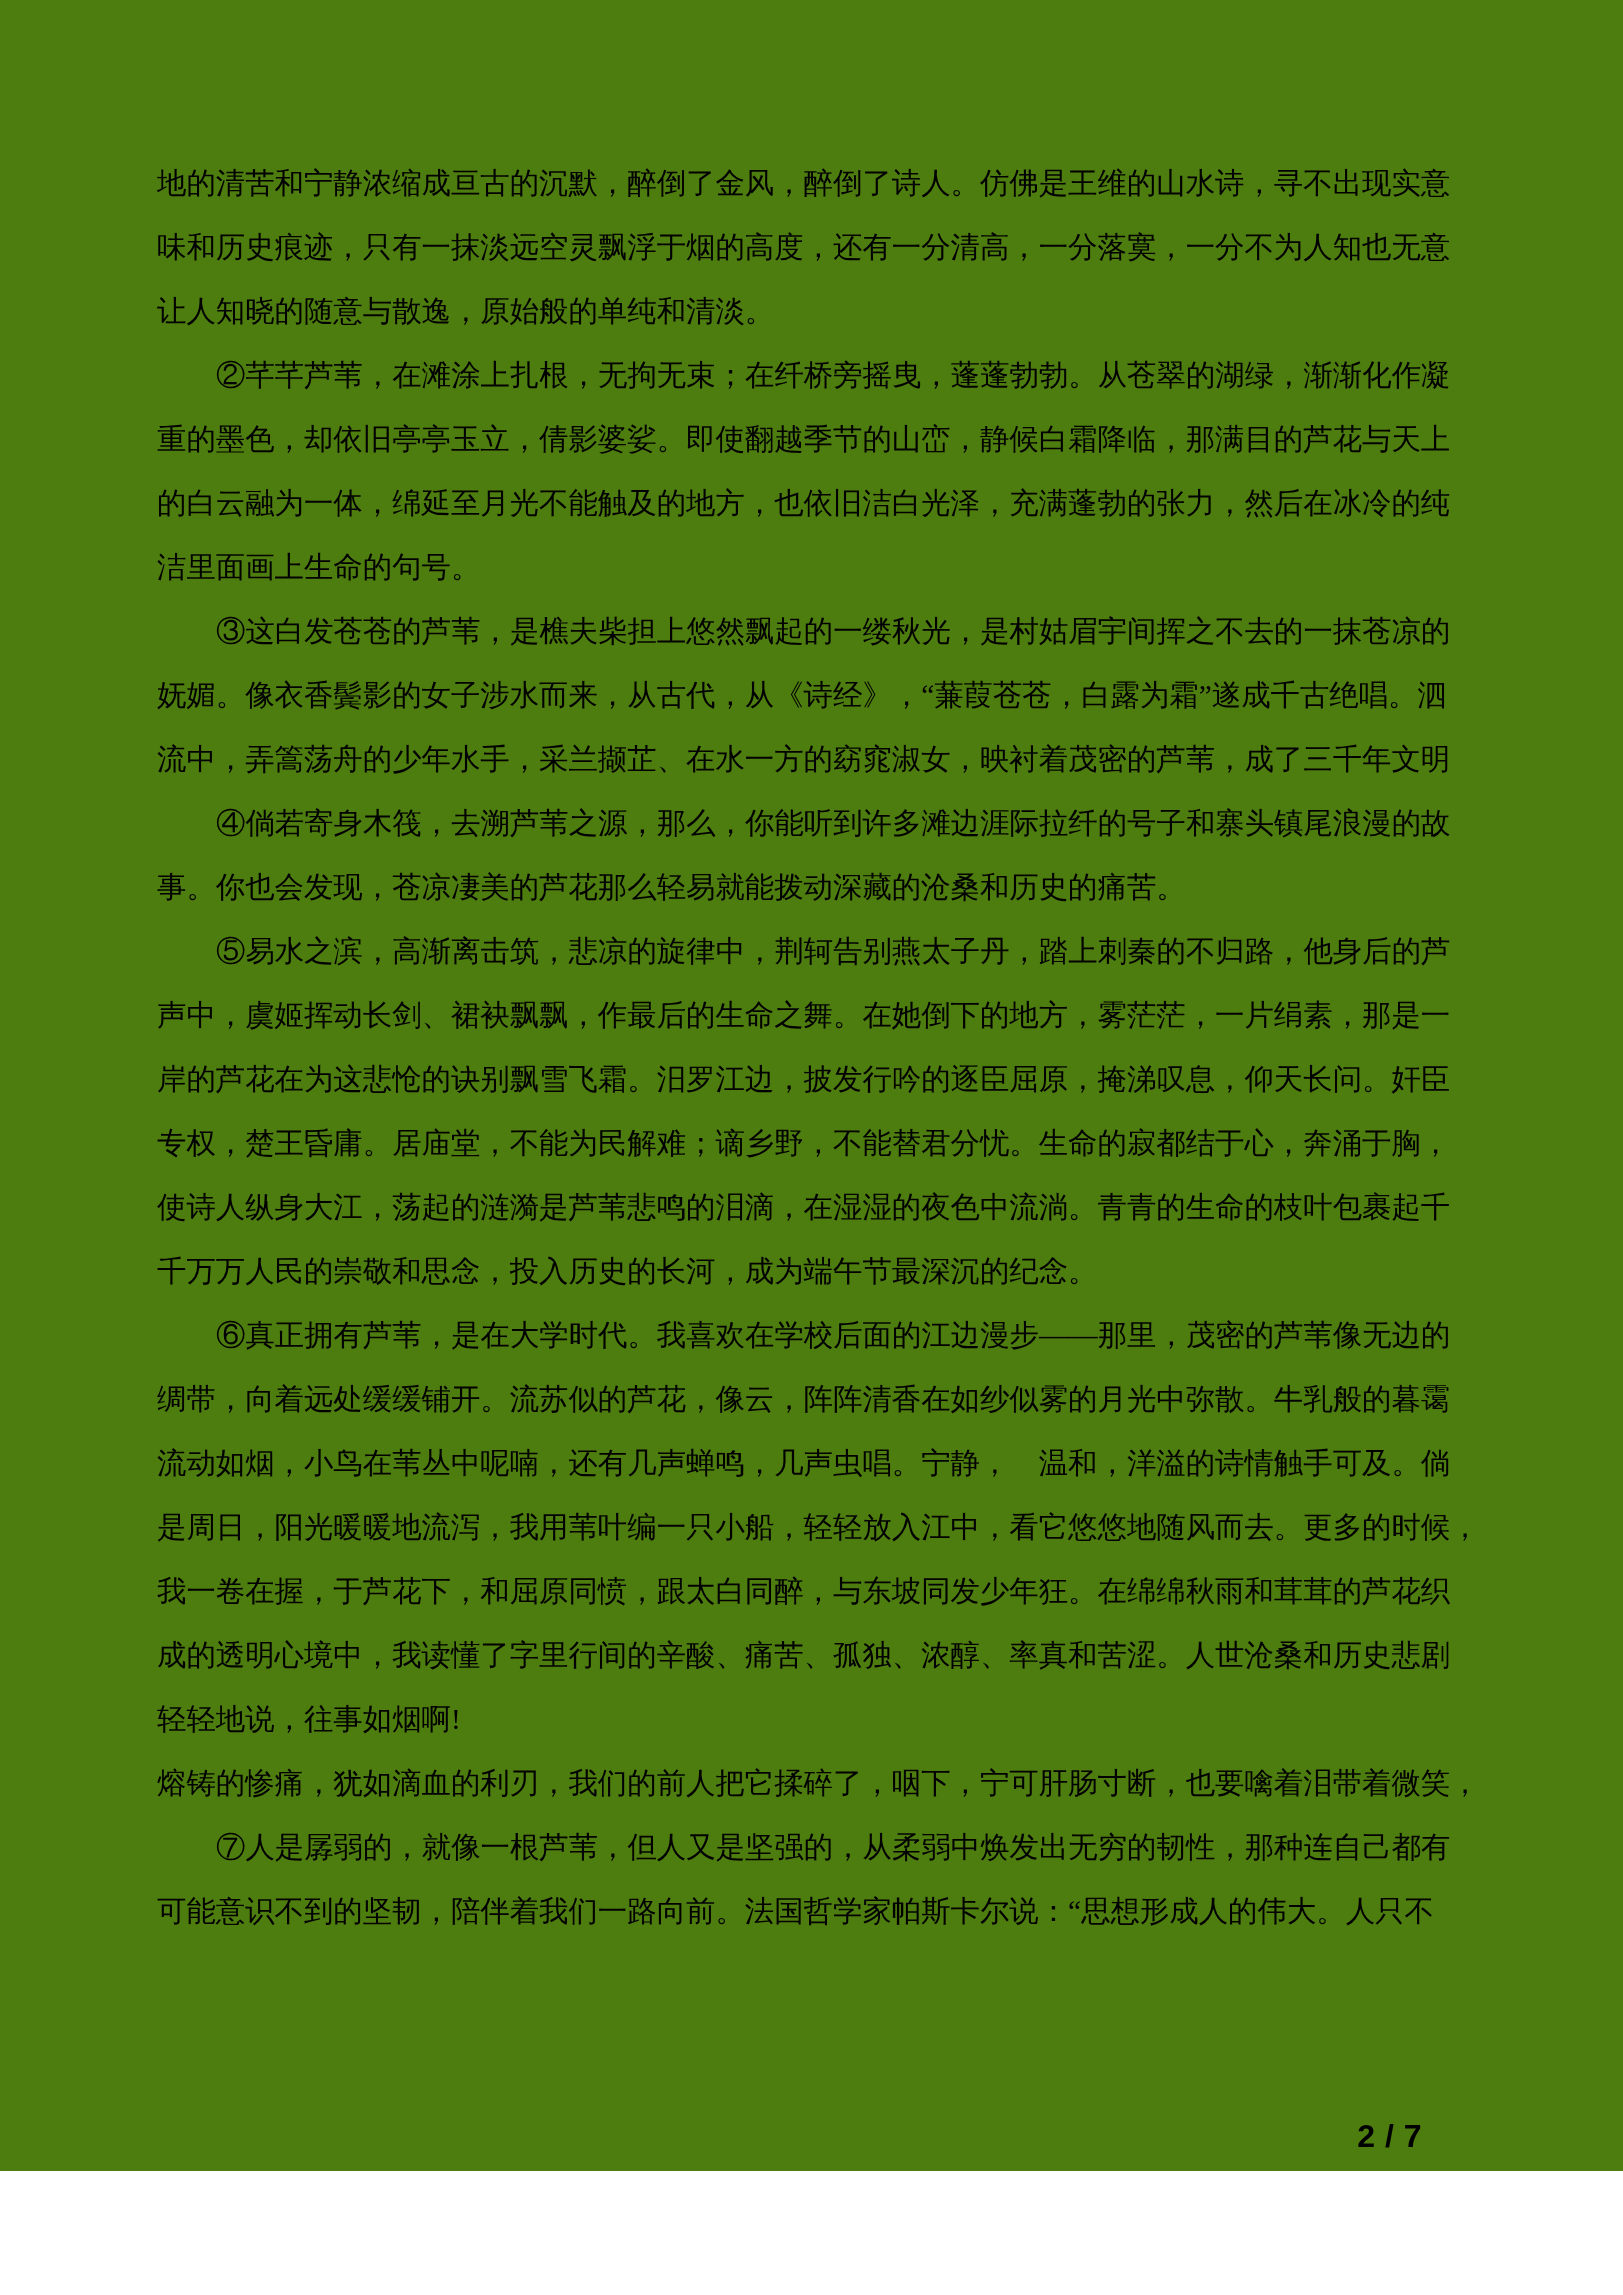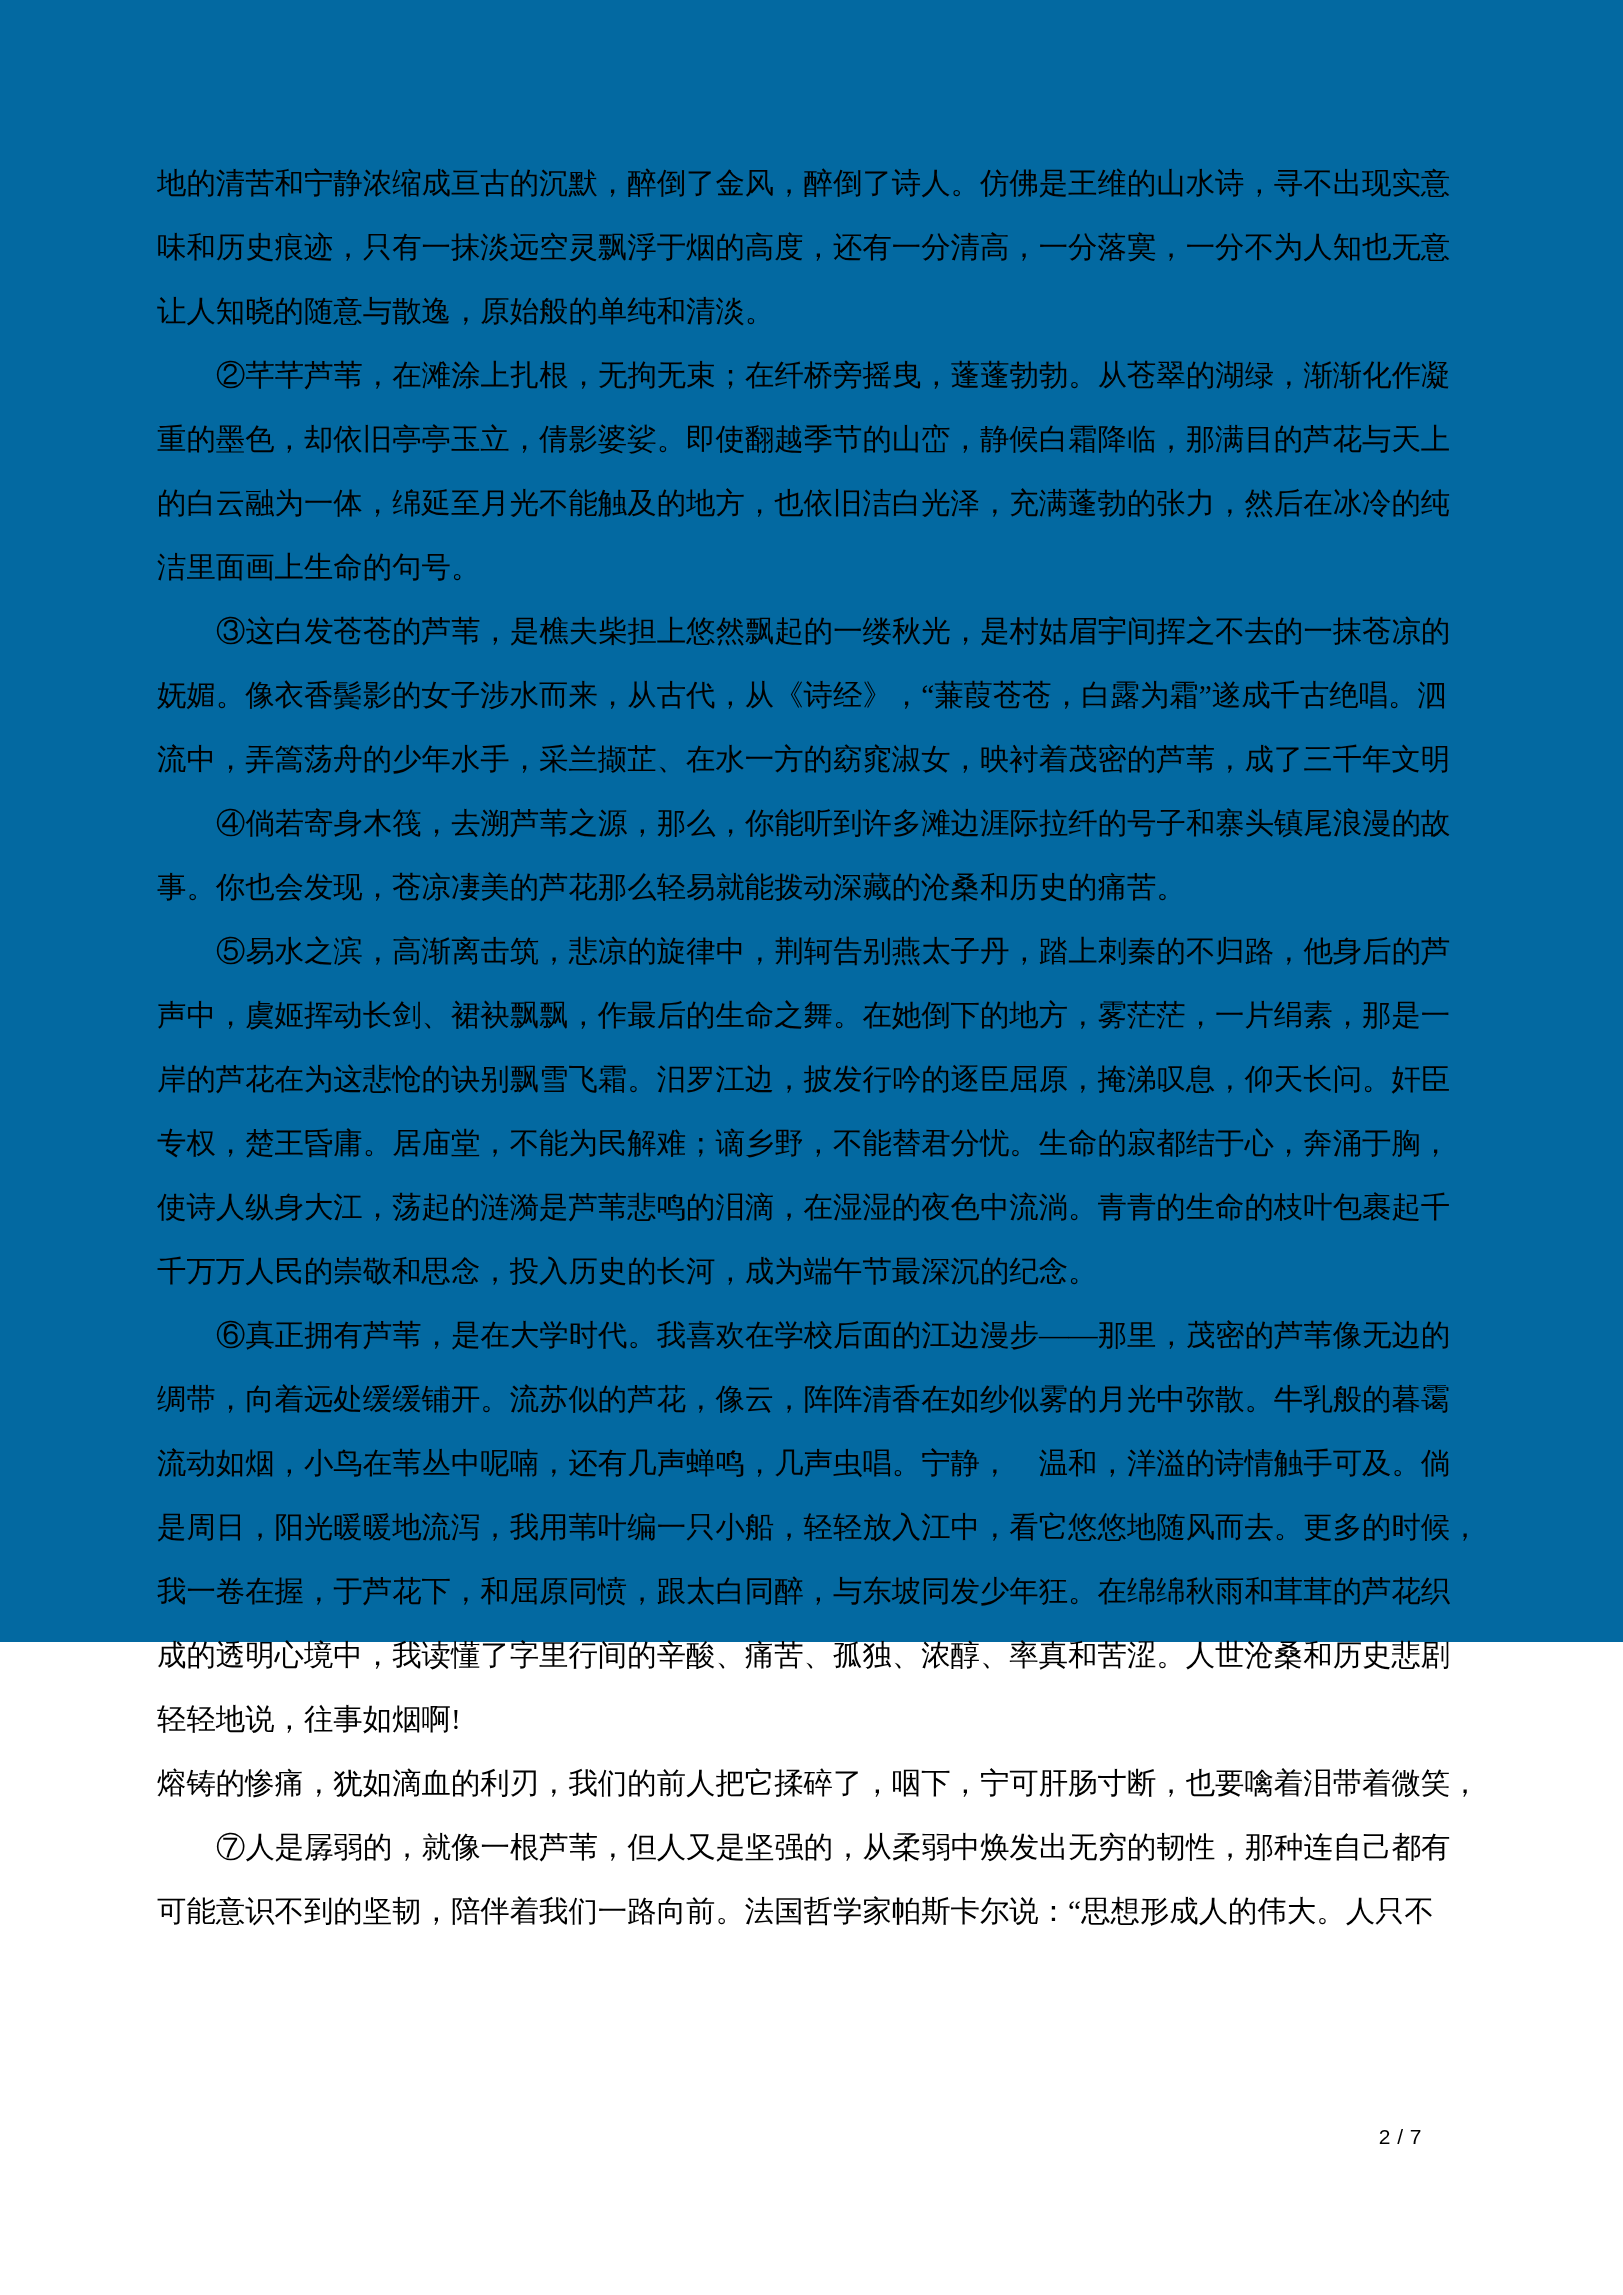--- a/index.html
+++ b/index.html
@@ -13,22 +13,22 @@
     position: relative;
     font-family: "Liberation Serif", "DejaVu Serif", serif;
     color: #000000;
     overflow: hidden;
   }
   .doc-page {
     position: absolute;
     left: 0;
     top: 0;
     width: 1623px;
-    height: 1642px;
-    background: #0369a1;
+    height: 2171px;
+    background: #4d7c0f;
   }
   .doc-body {
     position: absolute;
     left: 157px;
     top: 151px;
     width: 1325px;
   }
   .text-line {
     height: 64px;
     line-height: 64px;
@@ -39,22 +39,22 @@
   }
   .text-line.indent {
     text-indent: 59px;
     font-family: Liberation Serif, serif;
   }
   .page-number {
     position: absolute;
     top: 2122px;
     right: 201px;
     font-family: "Liberation Sans", "DejaVu Sans", sans-serif;
-    font-weight: normal;
-    font-size: 21px;
+    font-weight: bold;
+    font-size: 32px;
     line-height: 29.4px;
     letter-spacing: 0.5px;
     color: #000000;
   }
 </style>
 </head>
 <body>
 
 <div class="doc-page">
   <div class="doc-body">

